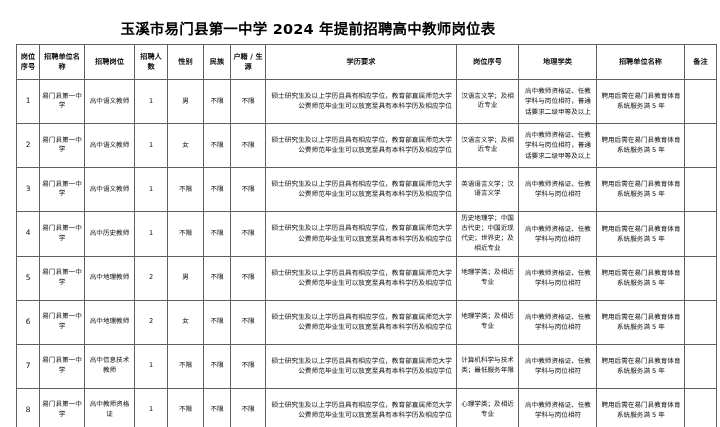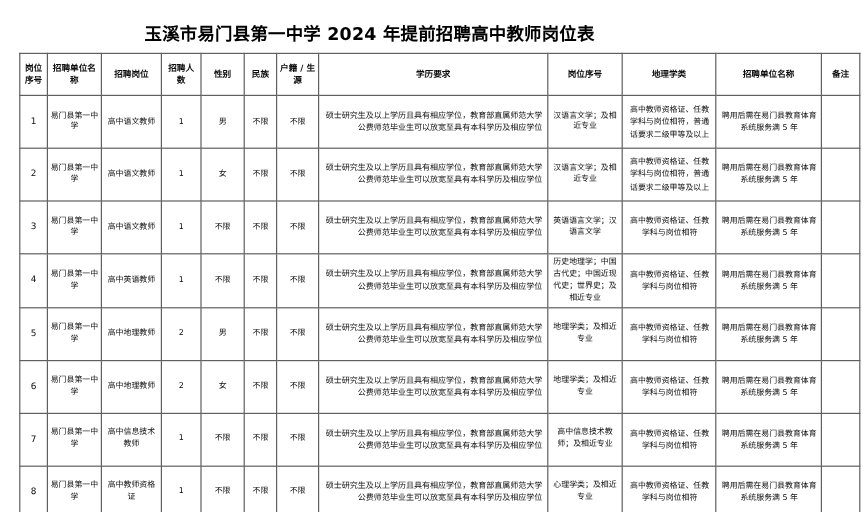--- a/index.html
+++ b/index.html
@@ -182,21 +182,21 @@
             <td class="house">不限</td>
             <td class="edu">硕士研究生及以上学历且具有相应学位，教育部直属师范大学公费师范毕业生可以放宽至具有本科学历及相应学位</td>
             <td class="major">英语语言文学；汉语言文学</td>
             <td class="cert">高中教师资格证、任教学科与岗位相符</td>
             <td class="service">聘用后需在易门县教育体育系统服务满 5 年</td>
             <td class="remark"></td>
           </tr>
           <tr>
             <td class="seq">4</td>
             <td class="unit">易门县第一中学</td>
-            <td class="post">高中英语教师</td>
+            <td class="post">高中历史教师</td>
             <td class="num">1</td>
             <td class="gender">不限</td>
             <td class="nation">不限</td>
             <td class="house">不限</td>
             <td class="edu">硕士研究生及以上学历且具有相应学位，教育部直属师范大学公费师范毕业生可以放宽至具有本科学历及相应学位</td>
             <td class="major">历史地理学；中国古代史；中国近现代史；世界史；及相近专业</td>
             <td class="cert">高中教师资格证、任教学科与岗位相符</td>
             <td class="service">聘用后需在易门县教育体育系统服务满 5 年</td>
             <td class="remark"></td>
           </tr>
@@ -230,21 +230,21 @@
           </tr>
           <tr>
             <td class="seq">7</td>
             <td class="unit">易门县第一中学</td>
             <td class="post">高中信息技术教师</td>
             <td class="num">1</td>
             <td class="gender">不限</td>
             <td class="nation">不限</td>
             <td class="house">不限</td>
             <td class="edu">硕士研究生及以上学历且具有相应学位，教育部直属师范大学公费师范毕业生可以放宽至具有本科学历及相应学位</td>
-            <td class="major">高中信息技术教师；及相近专业</td>
+            <td class="major">计算机科学与技术类；最低服务年限</td>
             <td class="cert">高中教师资格证、任教学科与岗位相符</td>
             <td class="service">聘用后需在易门县教育体育系统服务满 5 年</td>
             <td class="remark"></td>
           </tr>
           <tr>
             <td class="seq">8</td>
             <td class="unit">易门县第一中学</td>
             <td class="post">高中教师资格证</td>
             <td class="num">1</td>
             <td class="gender">不限</td>

